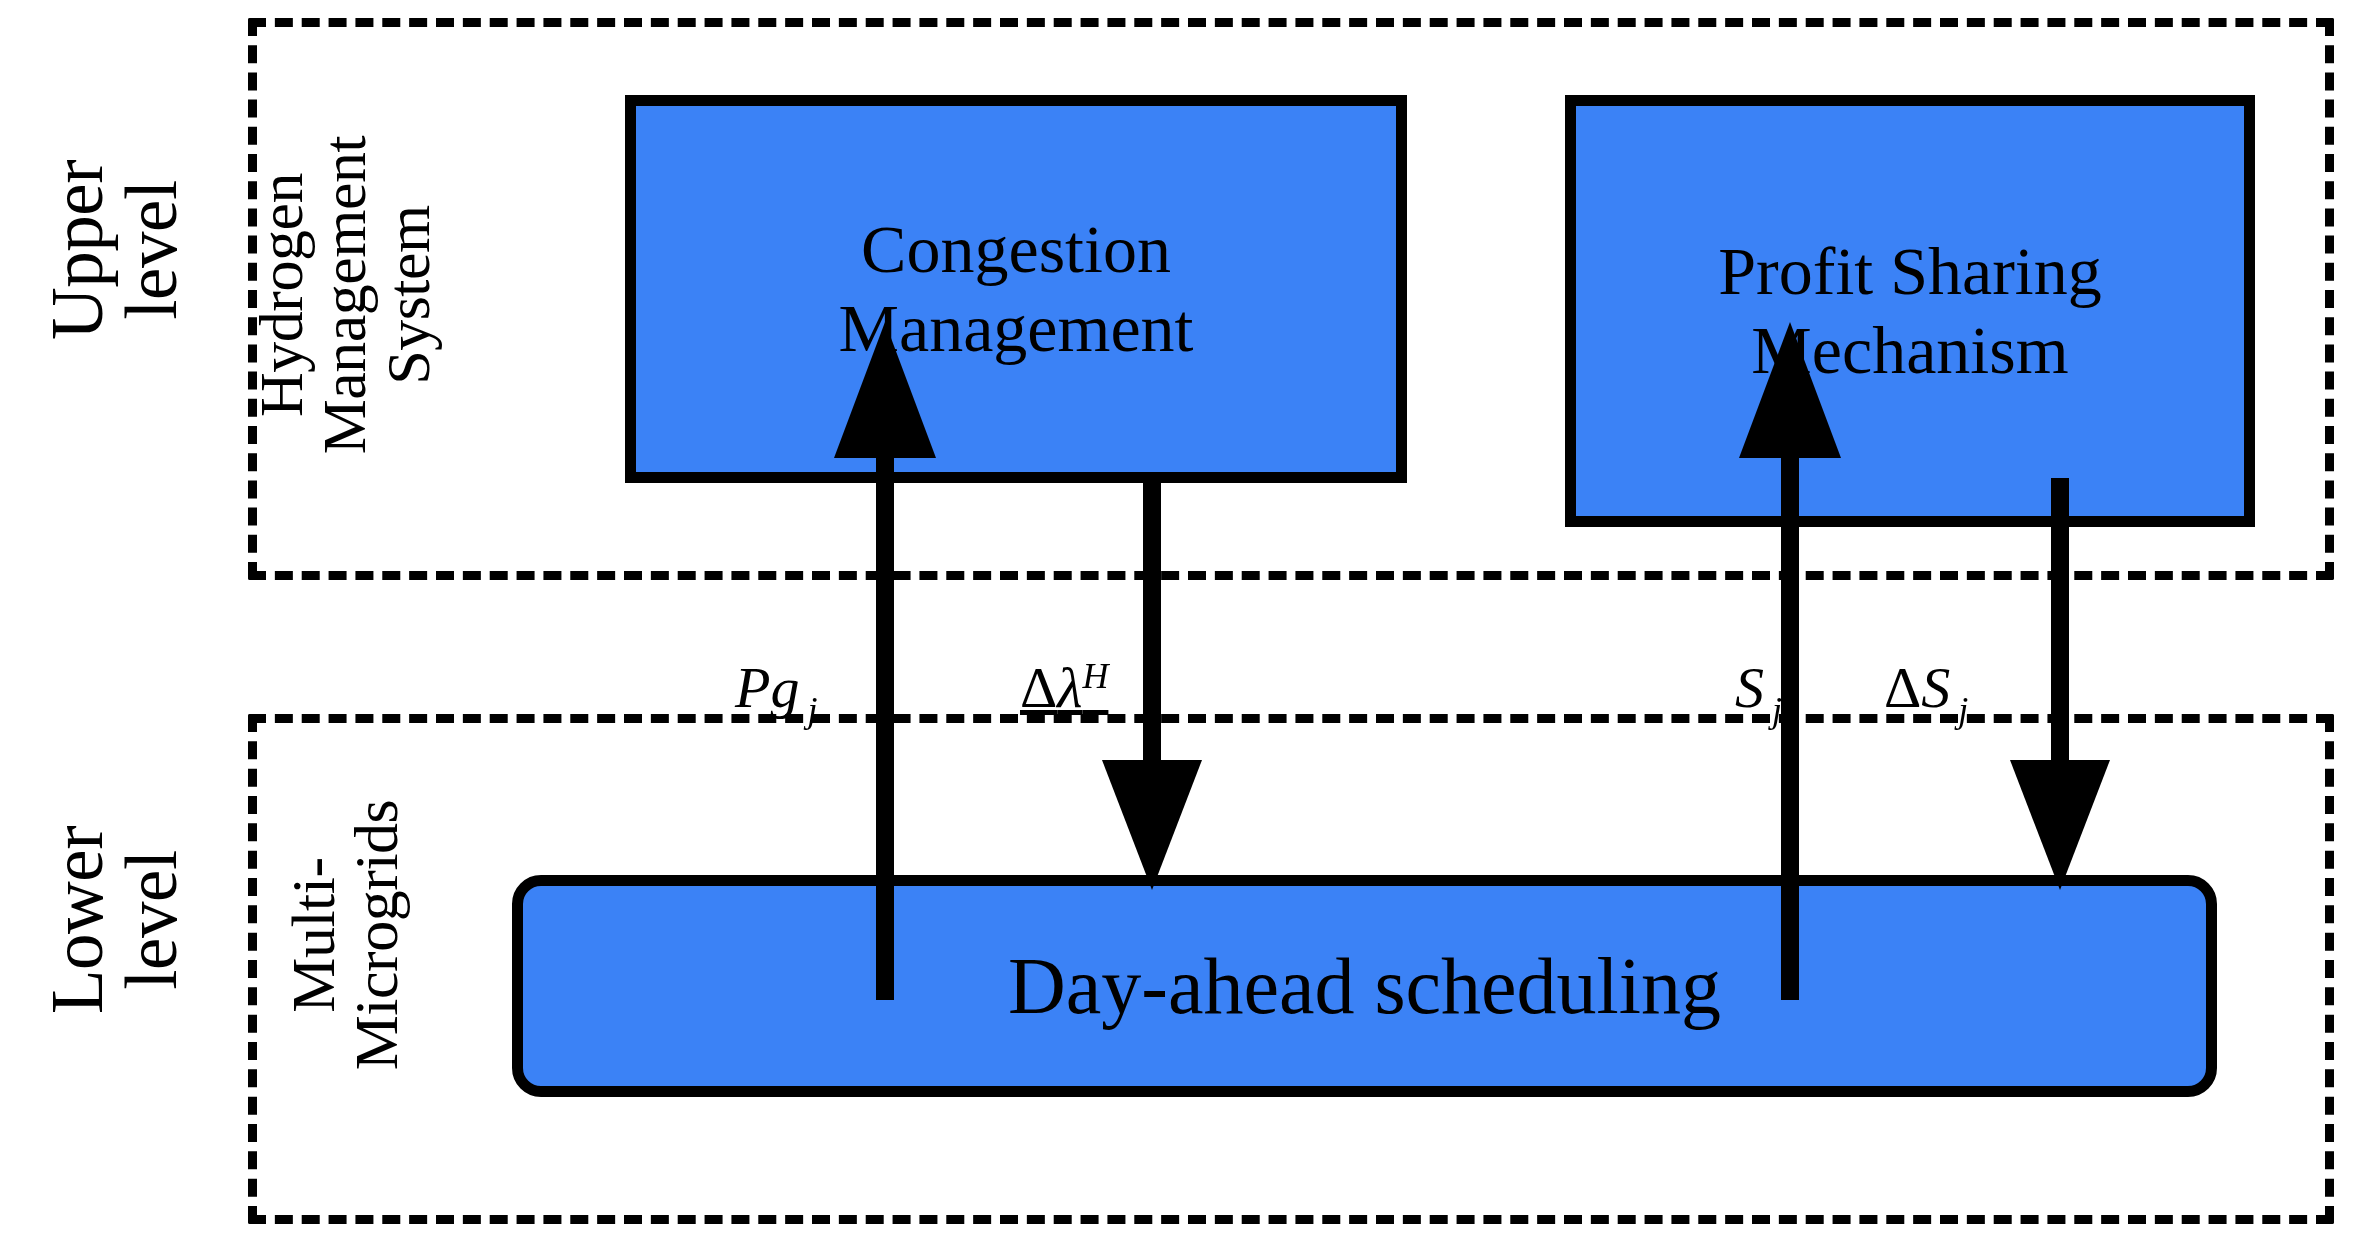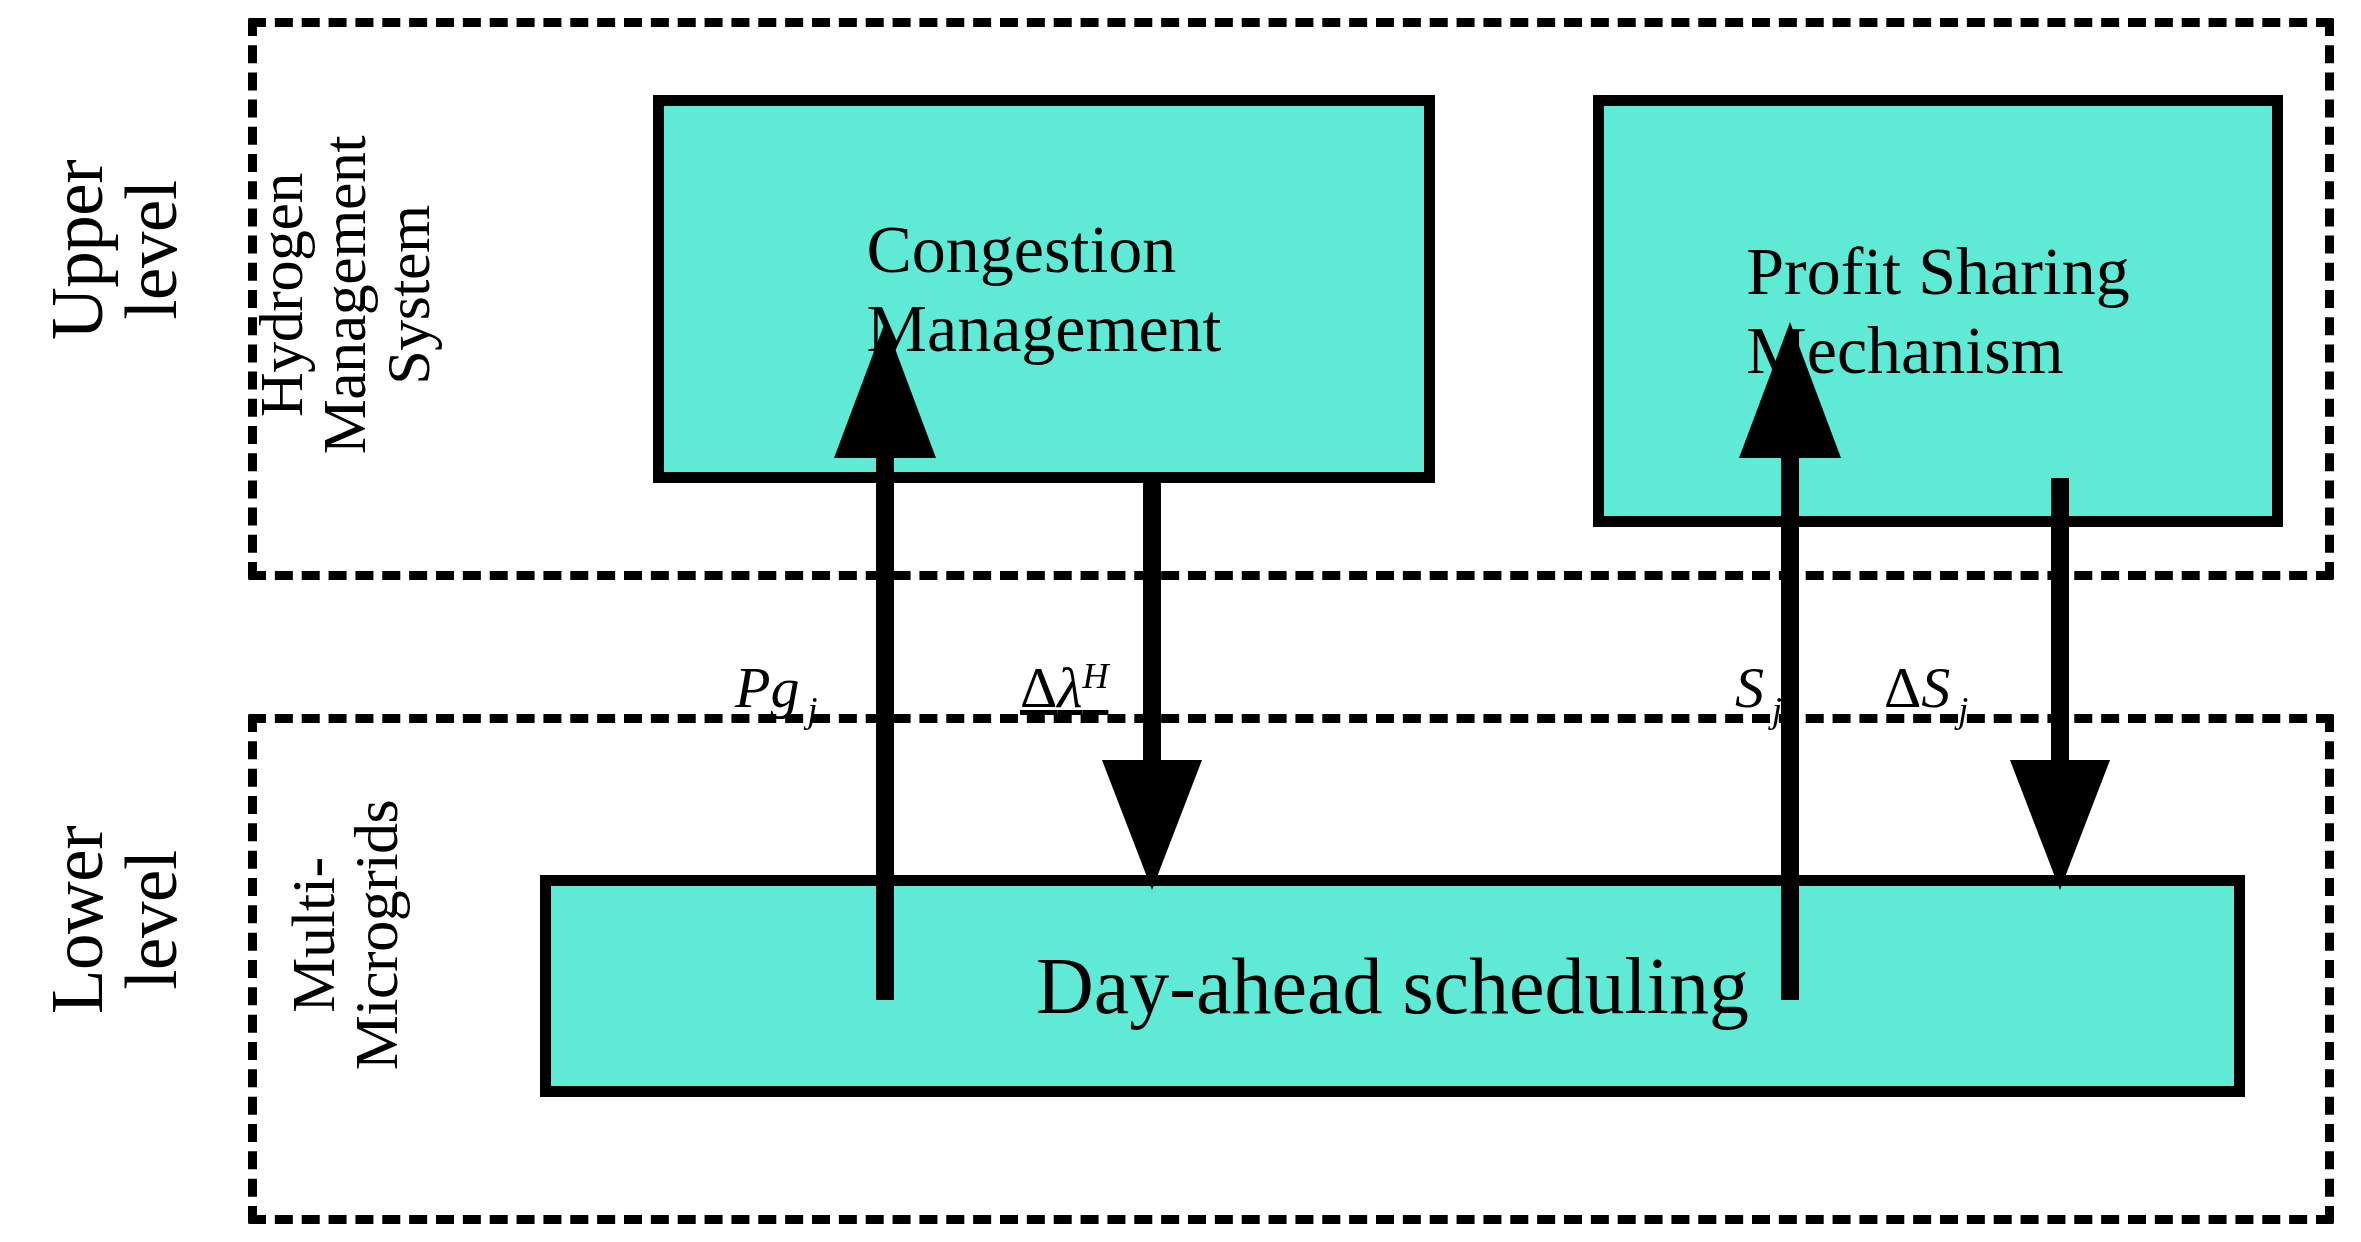--- a/index.html
+++ b/index.html
@@ -80,41 +80,41 @@
     font-size: 62px;
     display: flex;
     align-items: center;
     justify-content: center;
   }
 
   
   .proc-box {
     position: absolute;
     border: 11px solid #000000;
-    background: #5eead4;
+    background: #3b82f6;
     box-sizing: border-box;
     display: flex;
     align-items: center;
     justify-content: center;
-    text-align: left;
+    text-align: center;
     line-height: 1.16;
     white-space: pre-line;
-    margin-left: 28px;
   }
   #congestion-management-box {
     left: 625px; top: 95px; width: 782px; height: 388px;
     font-size: 68px;
   }
   #profit-sharing-box {
     left: 1565px; top: 95px; width: 690px; height: 432px;
     font-size: 68px;
   }
   #day-ahead-box {
     left: 512px; top: 875px; width: 1705px; height: 222px;
     font-size: 80px;
+    border-radius: 29px;
   }
 
   
   .connector { position: absolute; overflow: visible; }
   .connector svg { display: block; overflow: visible; }
 
   
   .edge-label {
     position: absolute;
     font-size: 58px;

